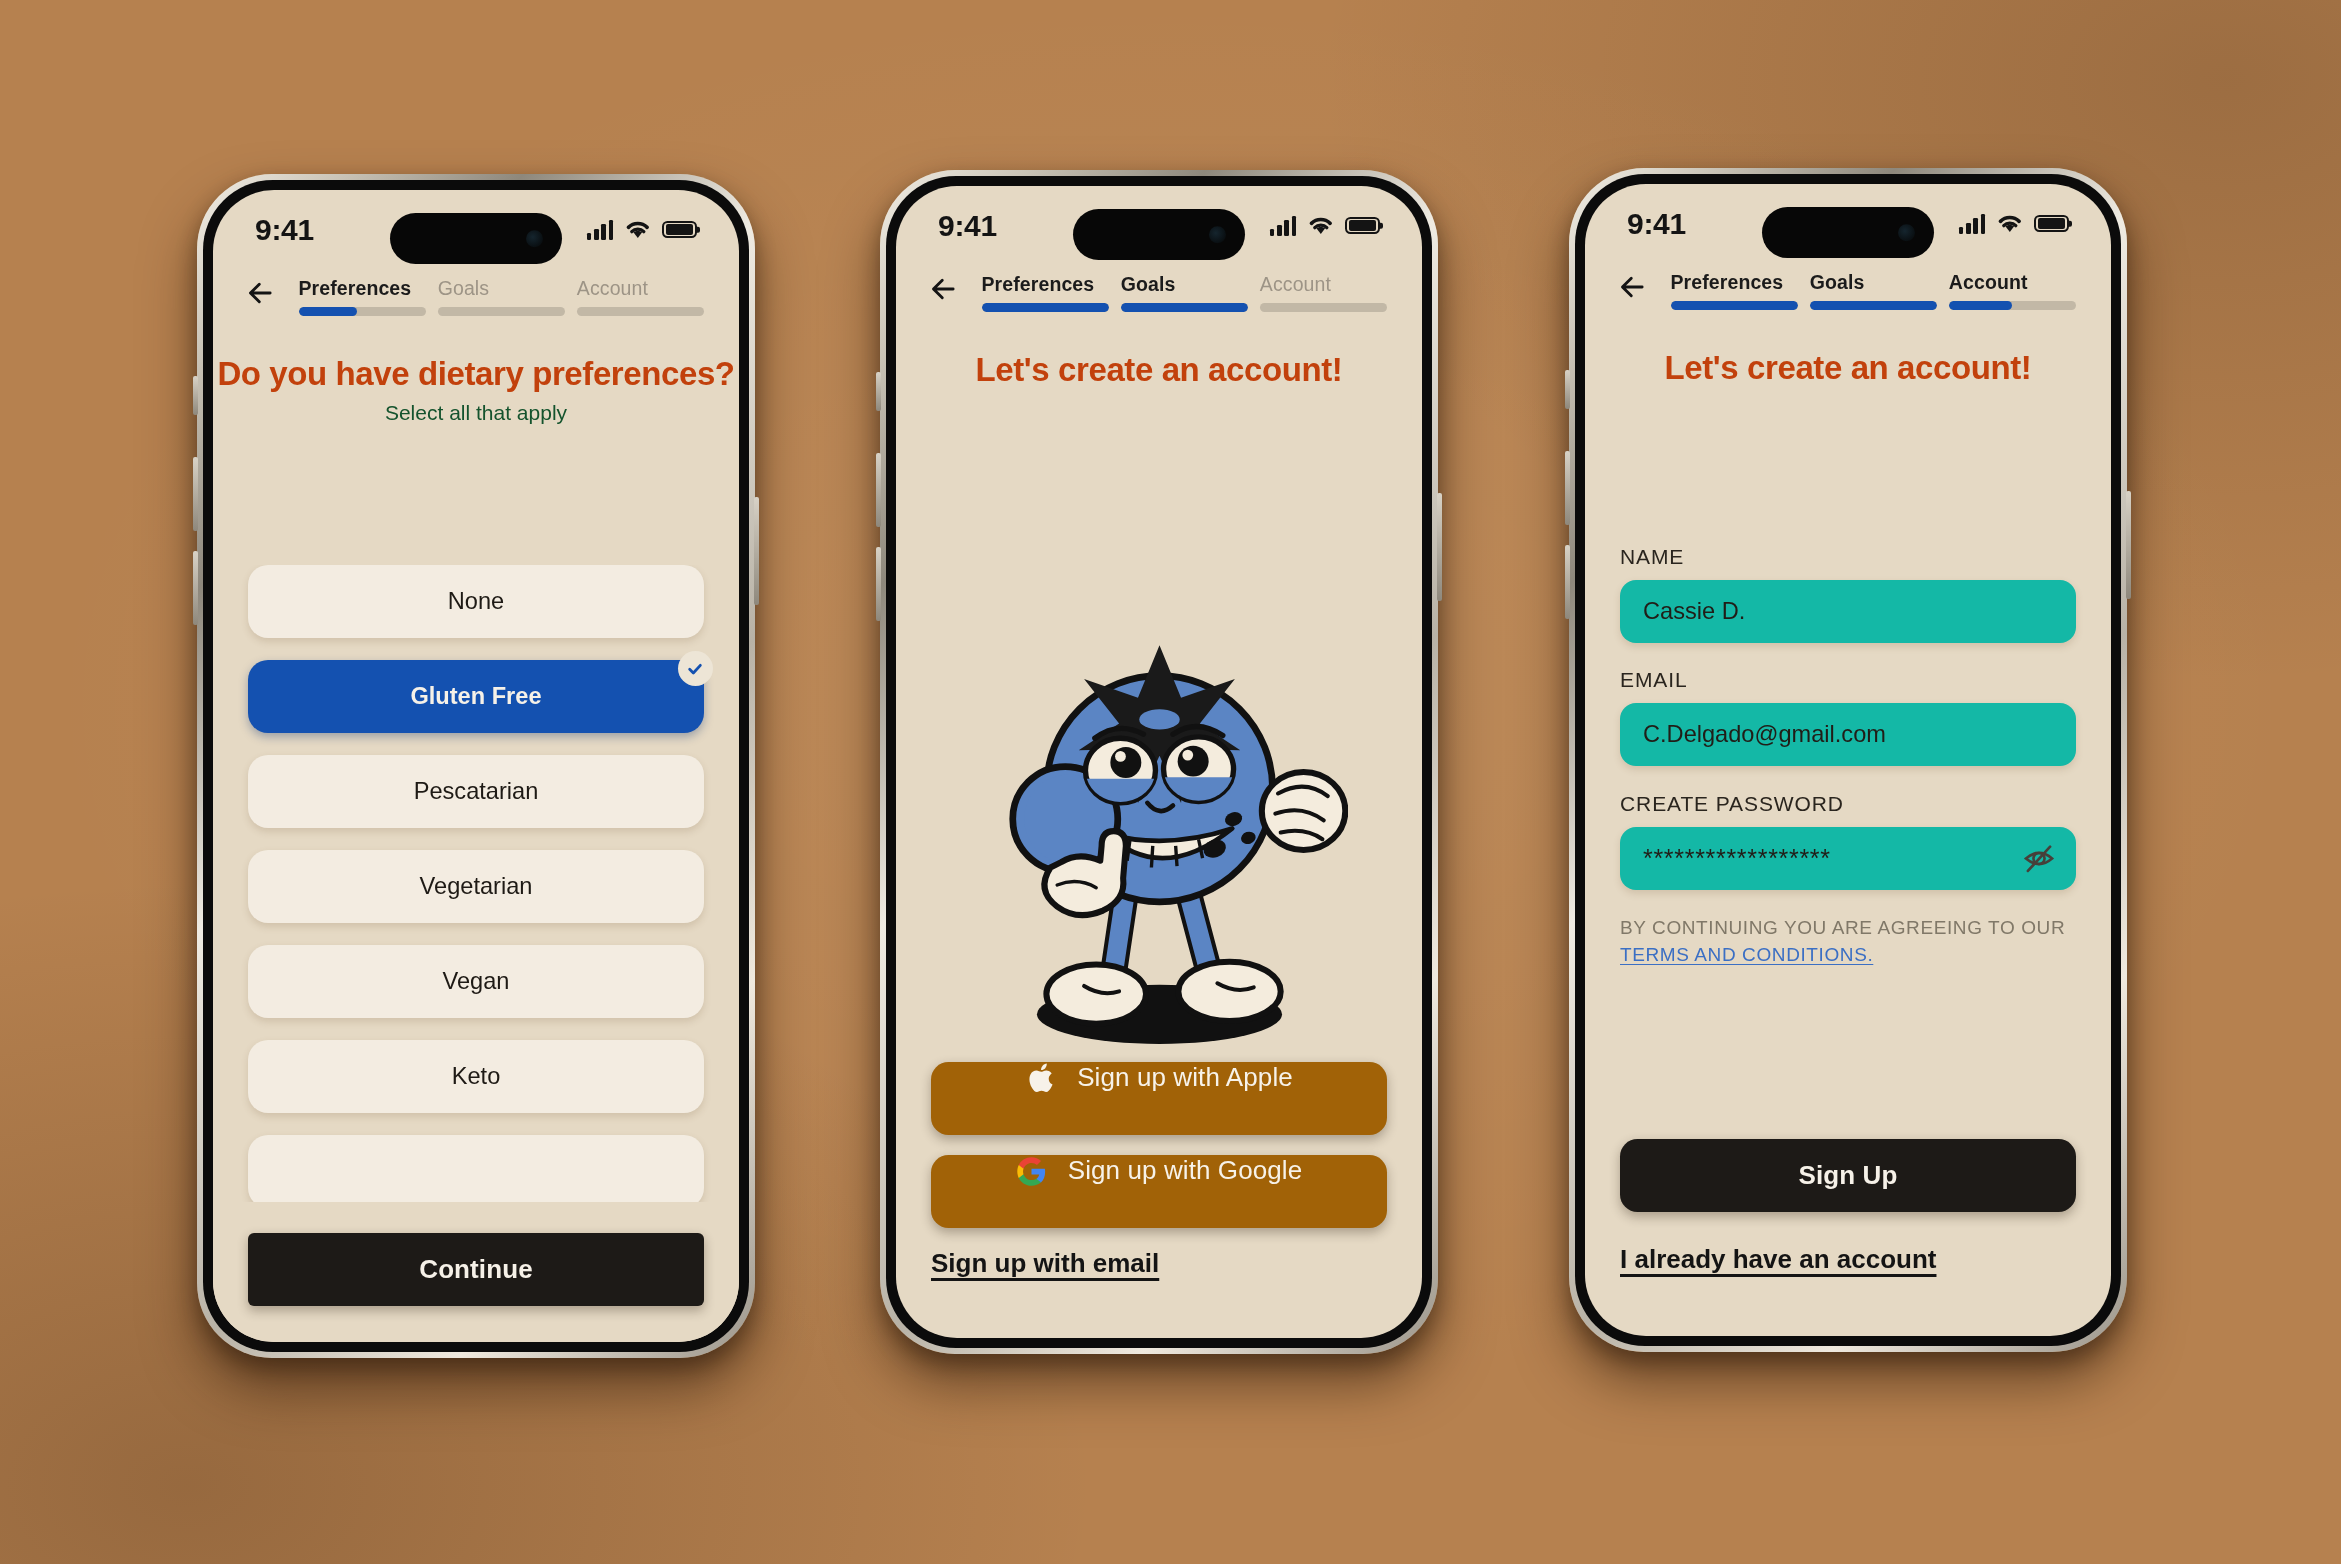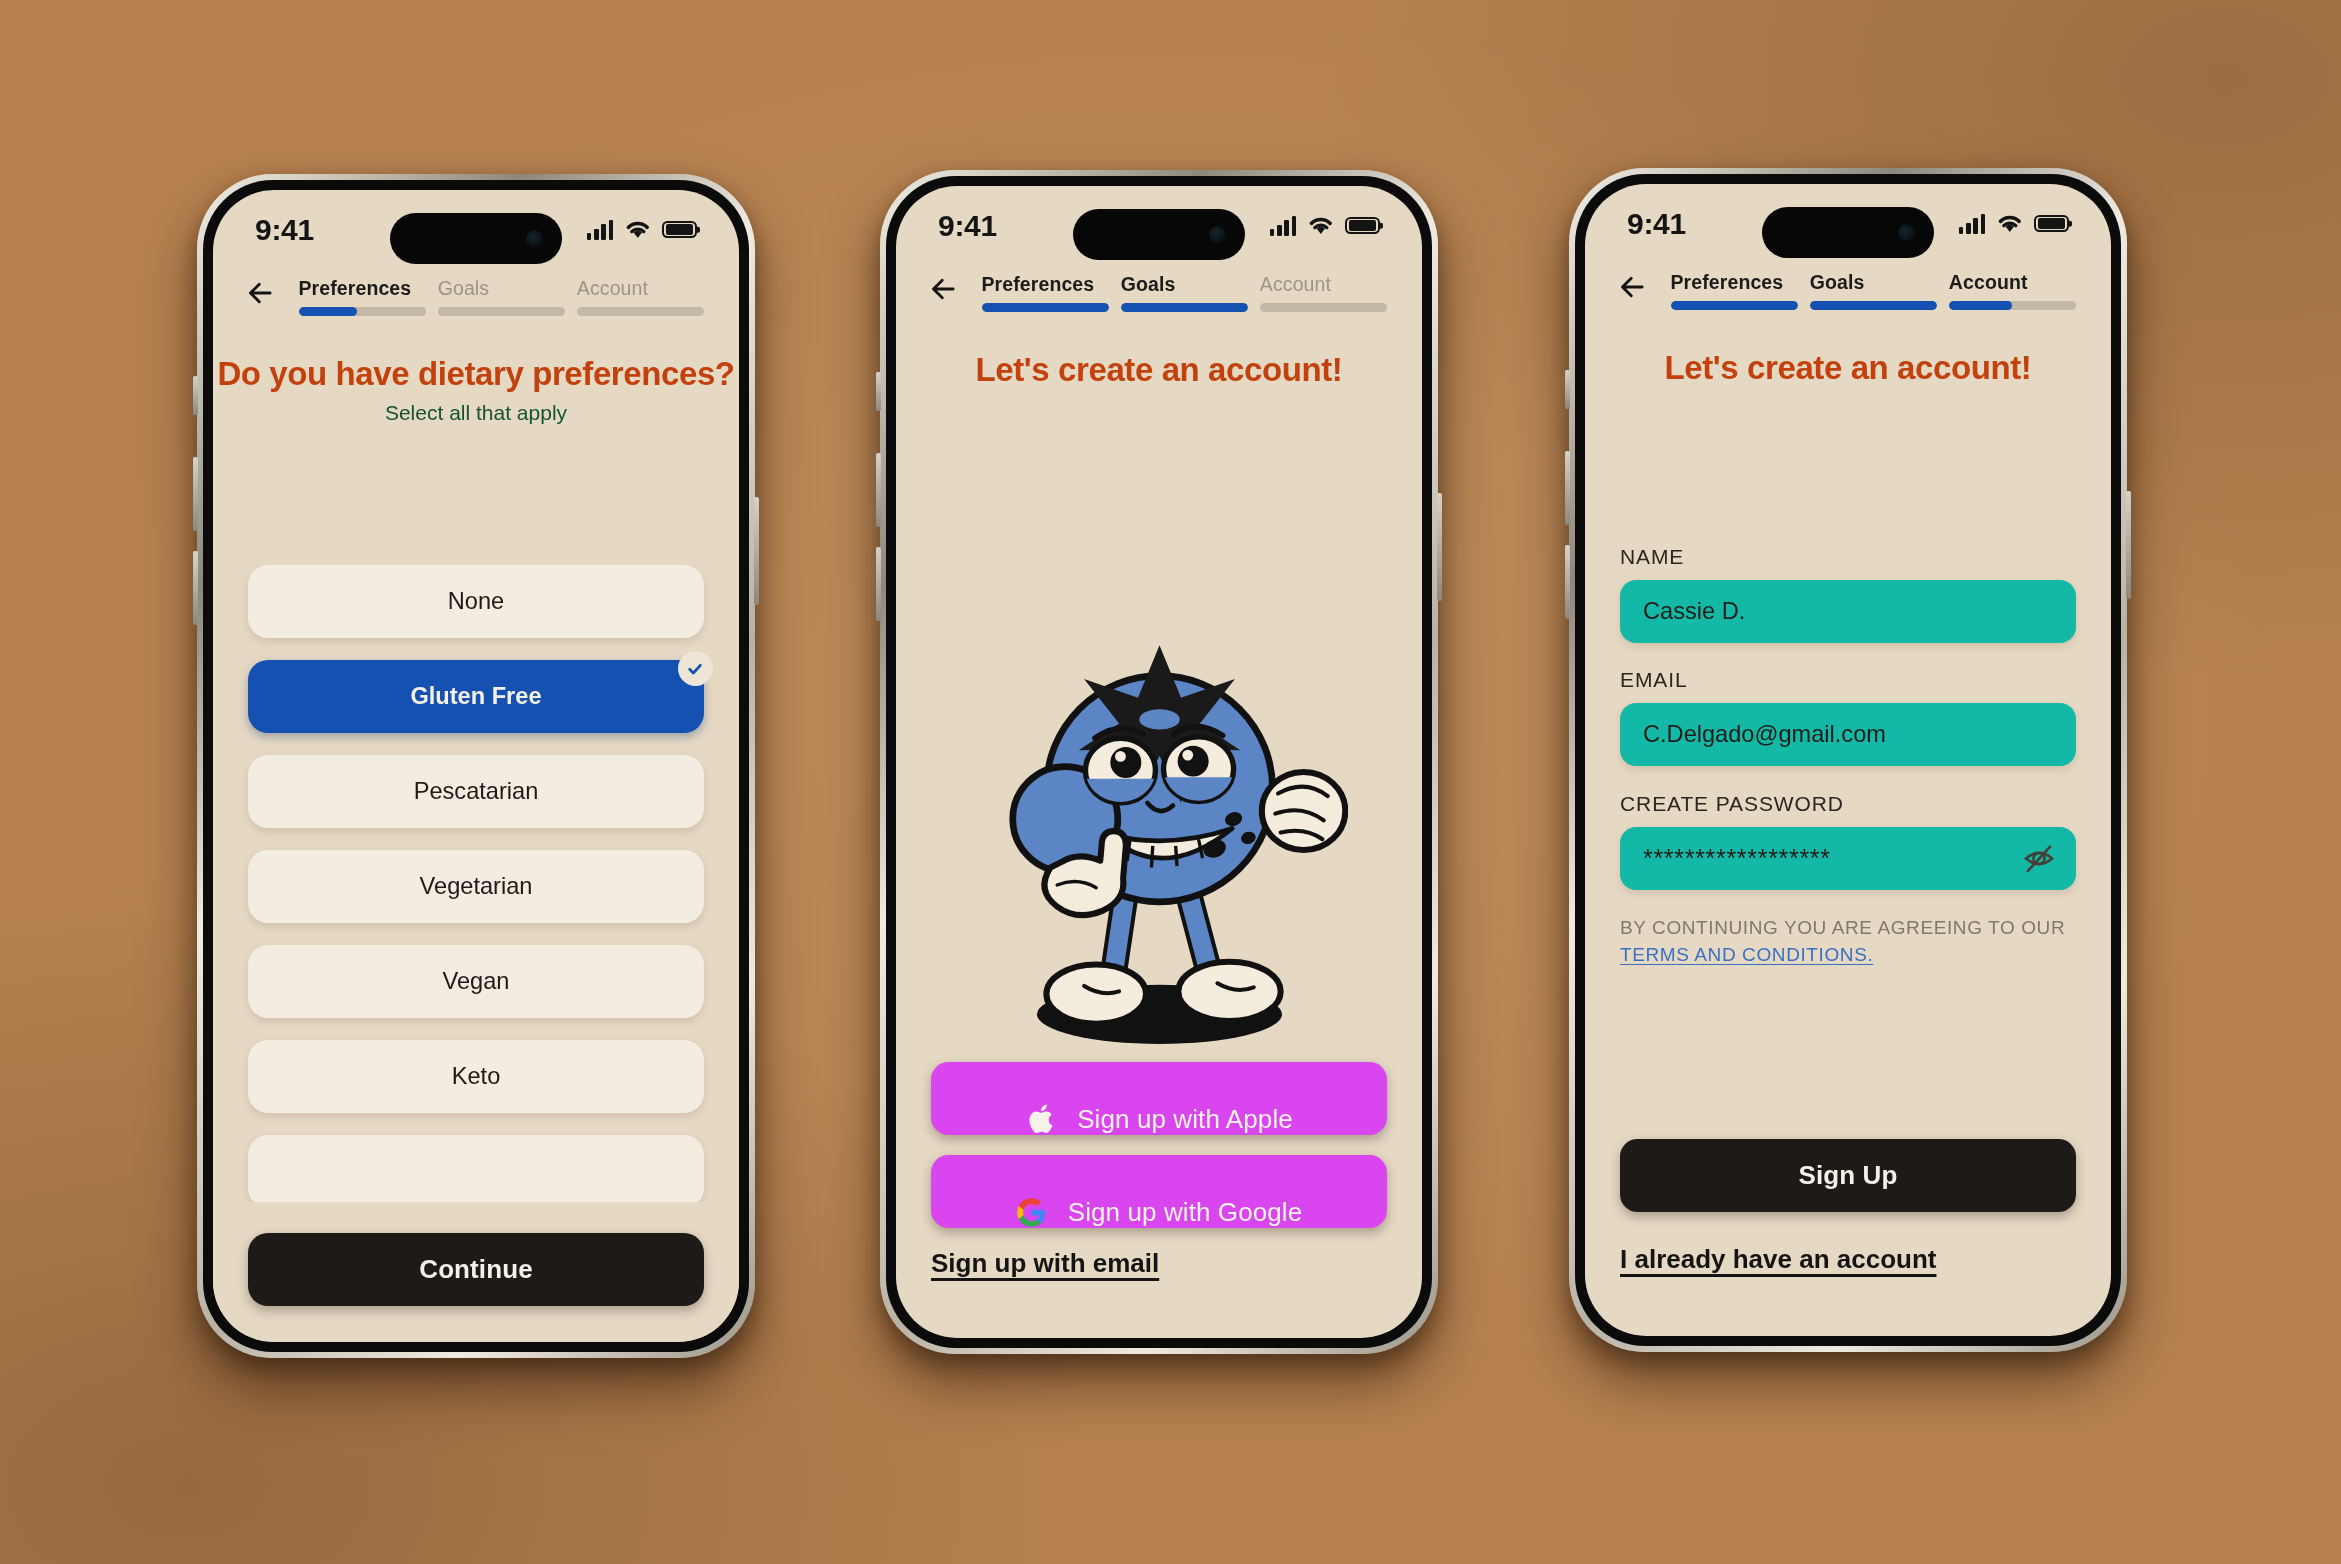--- a/index.html
+++ b/index.html
@@ -173,39 +173,39 @@
     display:flex; align-items:center; justify-content:center;
   }
 
   .footer-bar {
     position:absolute; left:0; right:0; bottom:0;
     padding:31px 35px 36px;
     background:#e5d9c4;
     z-index:3;
   }
   .primary-btn {
-    height:73px; border-radius:20px;
+    height:73px; border-radius:6px;
     background:#1d1a17; color:#f6f1e8;
     display:flex; align-items:center; justify-content:center;
     font-size:26px; font-weight:600; letter-spacing:0.1px;
     box-shadow:0 4.7px 10.8px rgba(40,28,12,0.30);
   }
 
   
   .mascot-wrap {
     position:absolute; left:0; right:0; top:431px;
     display:flex; align-items:center; justify-content:center;
   }
   .auth-stack {
     position:absolute; left:0; right:0; bottom:59px;
     padding:0 35px;
   }
   .auth-btn {
-    height:73px; border-radius:17.5px; background:#d946ef;
-    display:flex; align-items:flex-end; justify-content:center;
+    height:73px; border-radius:17.5px; background:#a16207;
+    display:flex; align-items:flex-start; justify-content:center;
     gap:20px; margin-bottom:20px;
     box-shadow:0 4.7px 10.8px rgba(40,28,12,0.30);
   }
   .auth-label { font-size:26px; color:#f7f2e9; letter-spacing:0.1px; }
   .auth-icon { width:32px; height:32px; display:flex; align-items:center; justify-content:center; flex:0 0 auto; }
   .text-link {
     display:block; text-align:left;
     font-size:26px; font-weight:700; color:#141414;
     text-decoration:underline; text-underline-offset:6px;
     text-decoration-thickness:2.7px;

